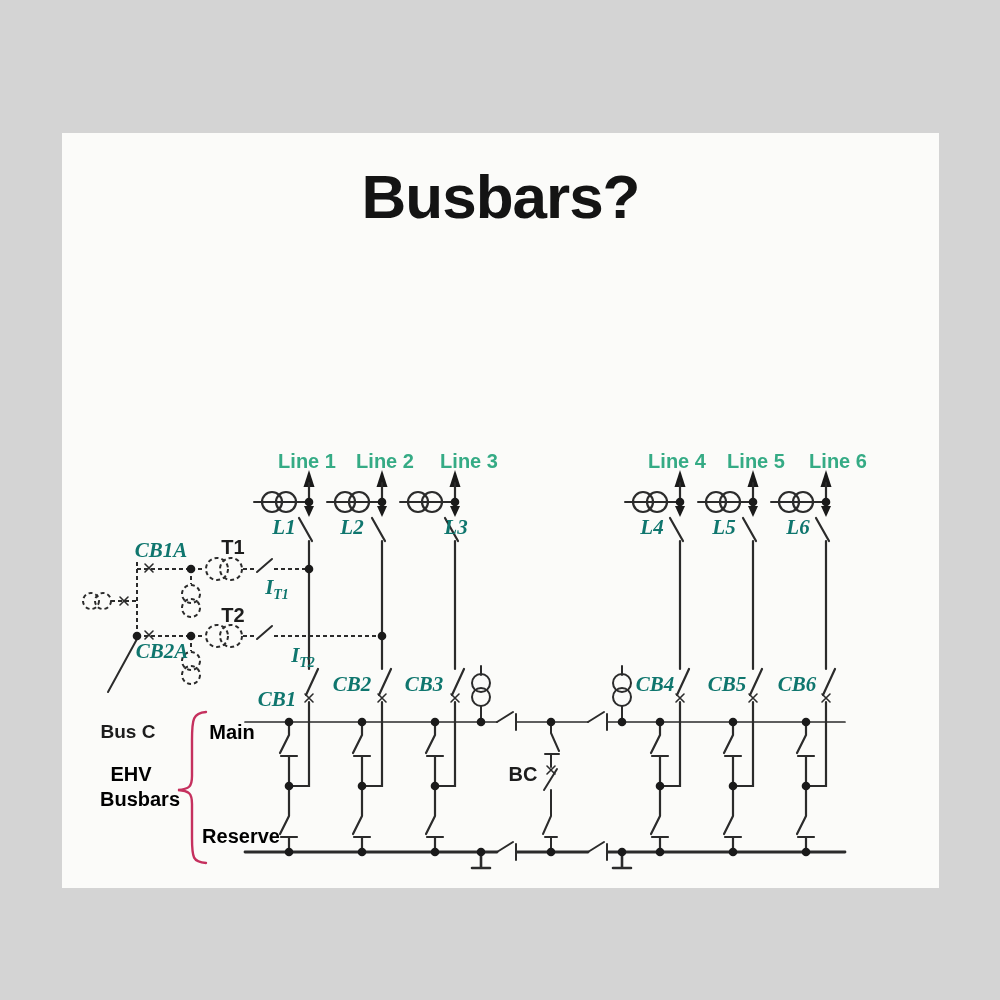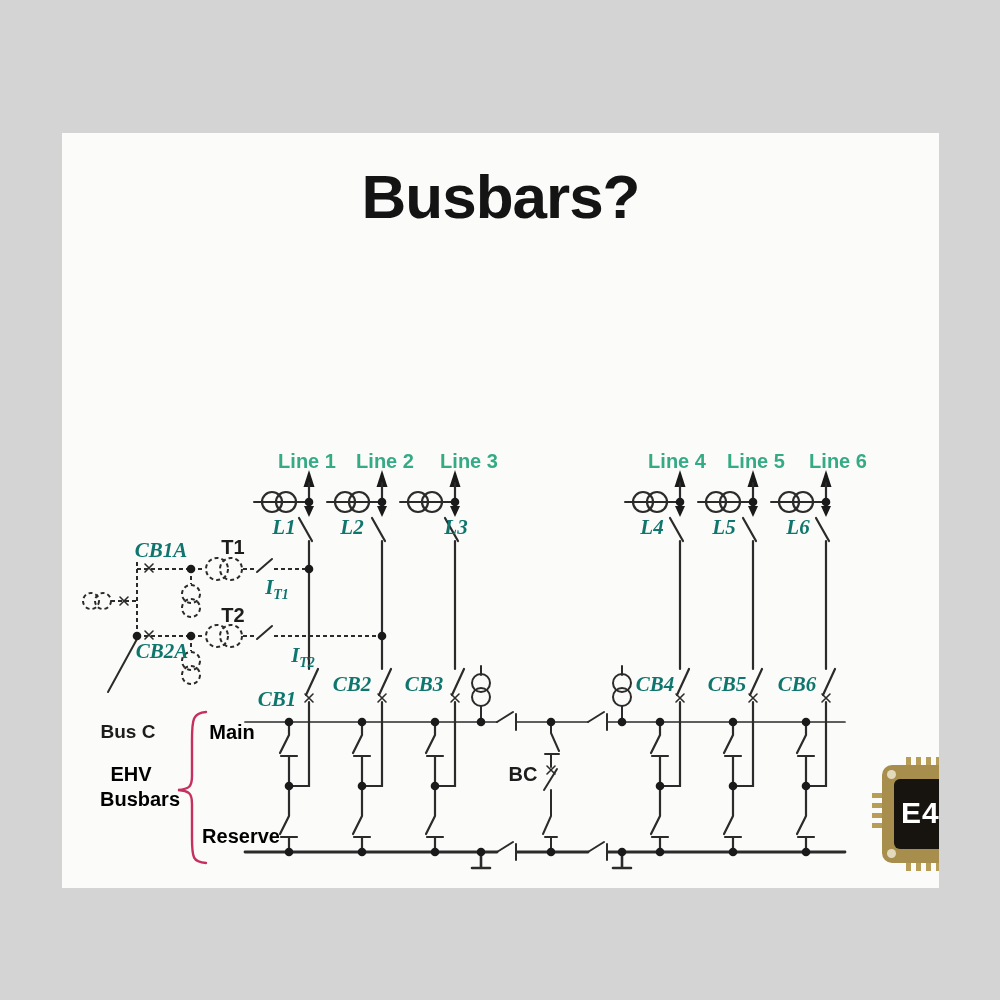--- a/index.html
+++ b/index.html
@@ -25,40 +25,20 @@
 </style>
 </head>
 <body>
 
 <div id="stage">
   <div id="panel">
     <div id="title">
       <div>Busbars?</div>
     </div>
 
-    <div id="logo">
-      <div class="pin" style="left:36px;top:2px;width:5px;height:12px;"></div>
-      <div class="pin" style="left:46px;top:2px;width:5px;height:12px;"></div>
-      <div class="pin" style="left:56px;top:2px;width:5px;height:12px;"></div>
-      <div class="pin" style="left:66px;top:2px;width:5px;height:12px;"></div>
-      <div class="pin" style="left:36px;top:104px;width:5px;height:12px;"></div>
-      <div class="pin" style="left:46px;top:104px;width:5px;height:12px;"></div>
-      <div class="pin" style="left:56px;top:104px;width:5px;height:12px;"></div>
-      <div class="pin" style="left:66px;top:104px;width:5px;height:12px;"></div>
-      <div class="pin" style="left:2px;top:38px;width:12px;height:5px;"></div>
-      <div class="pin" style="left:2px;top:48px;width:12px;height:5px;"></div>
-      <div class="pin" style="left:2px;top:58px;width:12px;height:5px;"></div>
-      <div class="pin" style="left:2px;top:68px;width:12px;height:5px;"></div>
-      <div class="body"></div>
-      <div class="hole" style="left:17px;top:15px;"></div>
-      <div class="hole" style="left:17px;top:94px;"></div>
-      <div class="die">
-        <span>E4</span>
-      </div>
-    </div>
   </div>
 
   <svg id="diag" viewBox="0 0 1000 1000">
 
     <g stroke="#2b2b2b" stroke-width="2" fill="none" stroke-linecap="round">
 
       <g stroke-width="1.7">
         <path d="M245,722 H497 M517,722 H588 M608,722 H845"></path>
       </g>
       <path d="M497,722 L513,712 M516,714 V730"></path>

